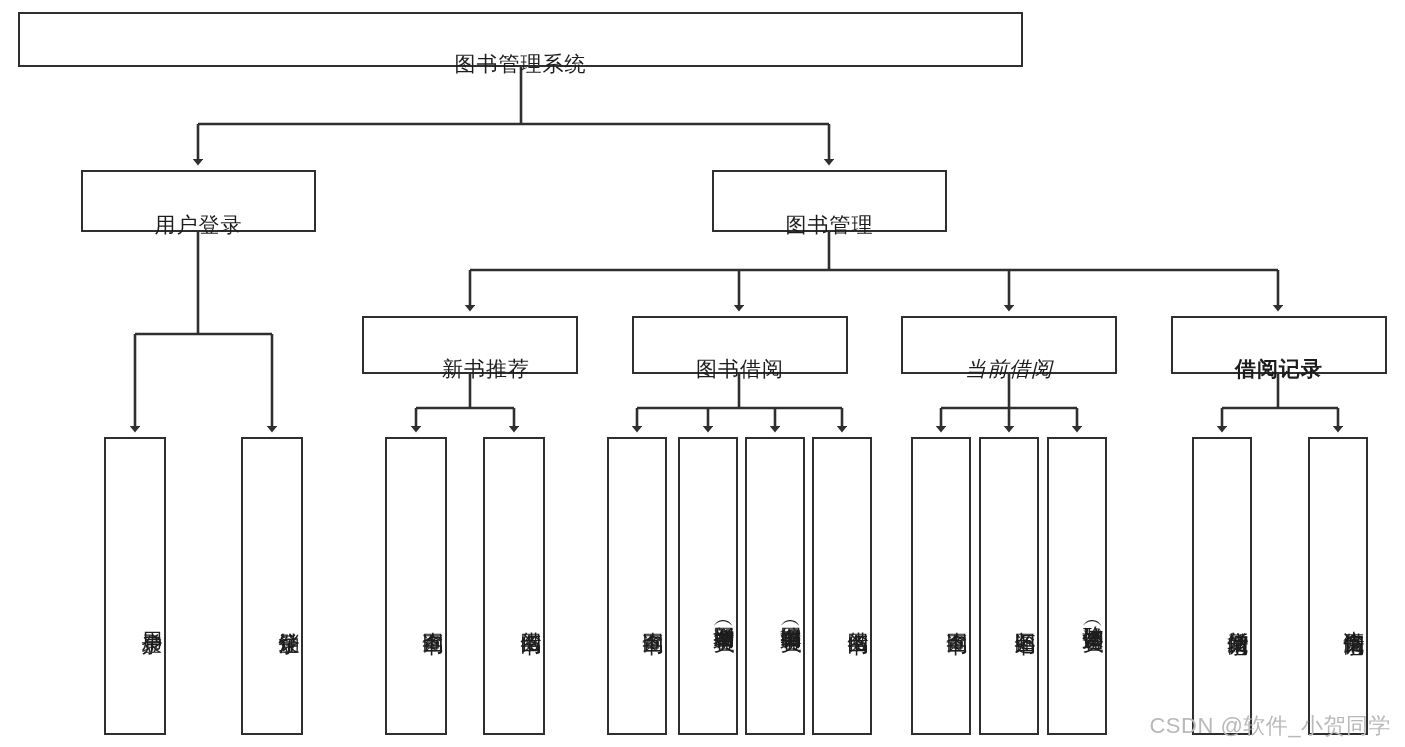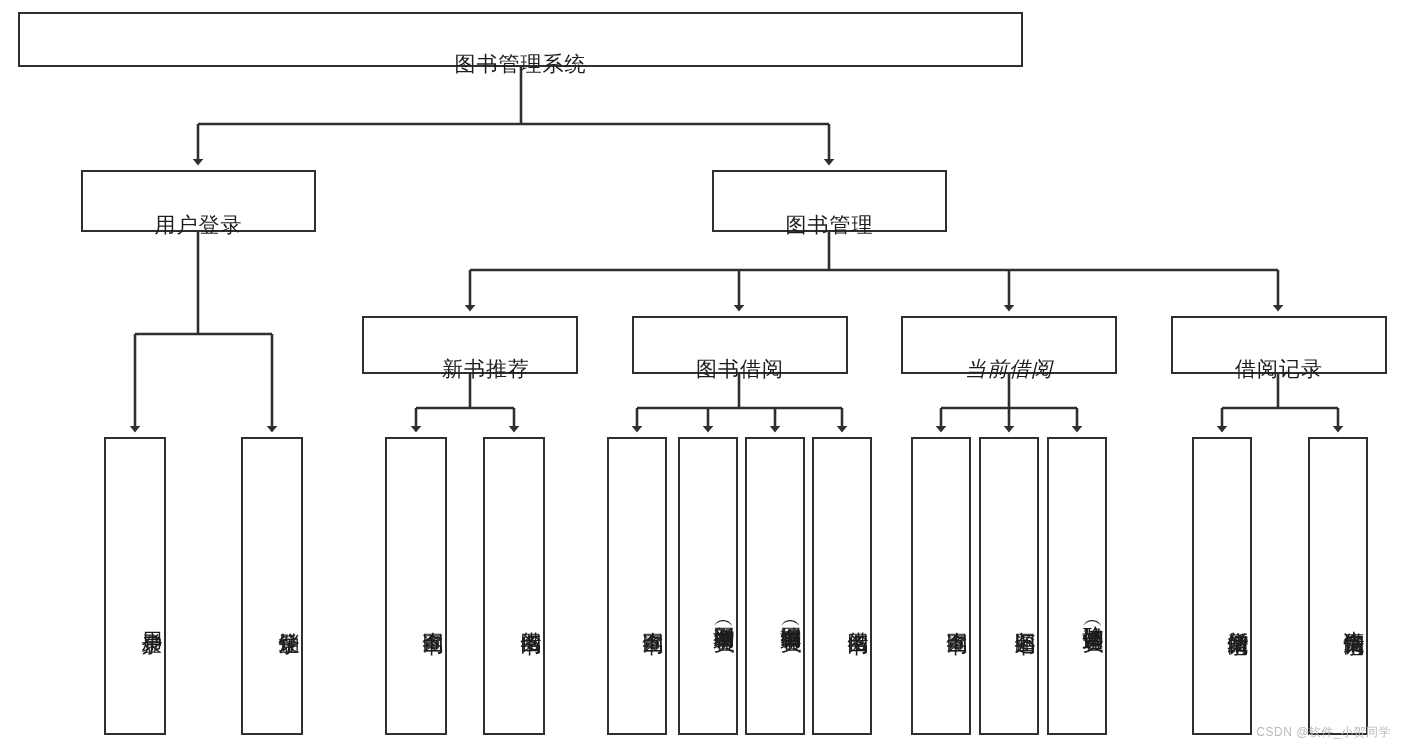--- a/index.html
+++ b/index.html
@@ -59,21 +59,21 @@
     white-space: nowrap;
     margin-top: 48px;
   }
   .node-v .label {
     white-space: normal;
   }
   #watermark {
     position: absolute;
     right: 14px;
     bottom: 6px;
-    font-size: 12px;
+    font-size: 22px;
     color: #b9b9b9;
     letter-spacing: 0.5px;
     z-index: 5;
     white-space: nowrap;
   }
 </style>
 </head>
 <body>
 
 <div id="canvas">
@@ -141,21 +141,21 @@
 
   <div class="node node-h" style="left:362px; top:316px; width:216px; height:58px;padding-left:32px;">
     <span class="label">新书推荐</span>
   </div>
   <div class="node node-h" style="left:632px; top:316px; width:216px; height:58px;">
     <span class="label">图书借阅</span>
   </div>
   <div class="node node-h" style="left:901px; top:316px; width:216px; height:58px;font-style:italic;">
     <span class="label">当前借阅</span>
   </div>
-  <div class="node node-h" style="left:1171px; top:316px; width:216px; height:58px;">
+  <div class="node node-h" style="left:1171px; top:316px; width:216px; height:58px;font-weight:bold;">
     <span class="label">借阅记录</span>
   </div>
 
   <div class="node node-v" style="left:104px; top:437px; width:62px; height:298px;">
     <span class="label">用户登录</span>
   </div>
   <div class="node node-v" style="left:241px; top:437px; width:62px; height:298px;">
     <span class="label">注销登录</span>
   </div>
 

